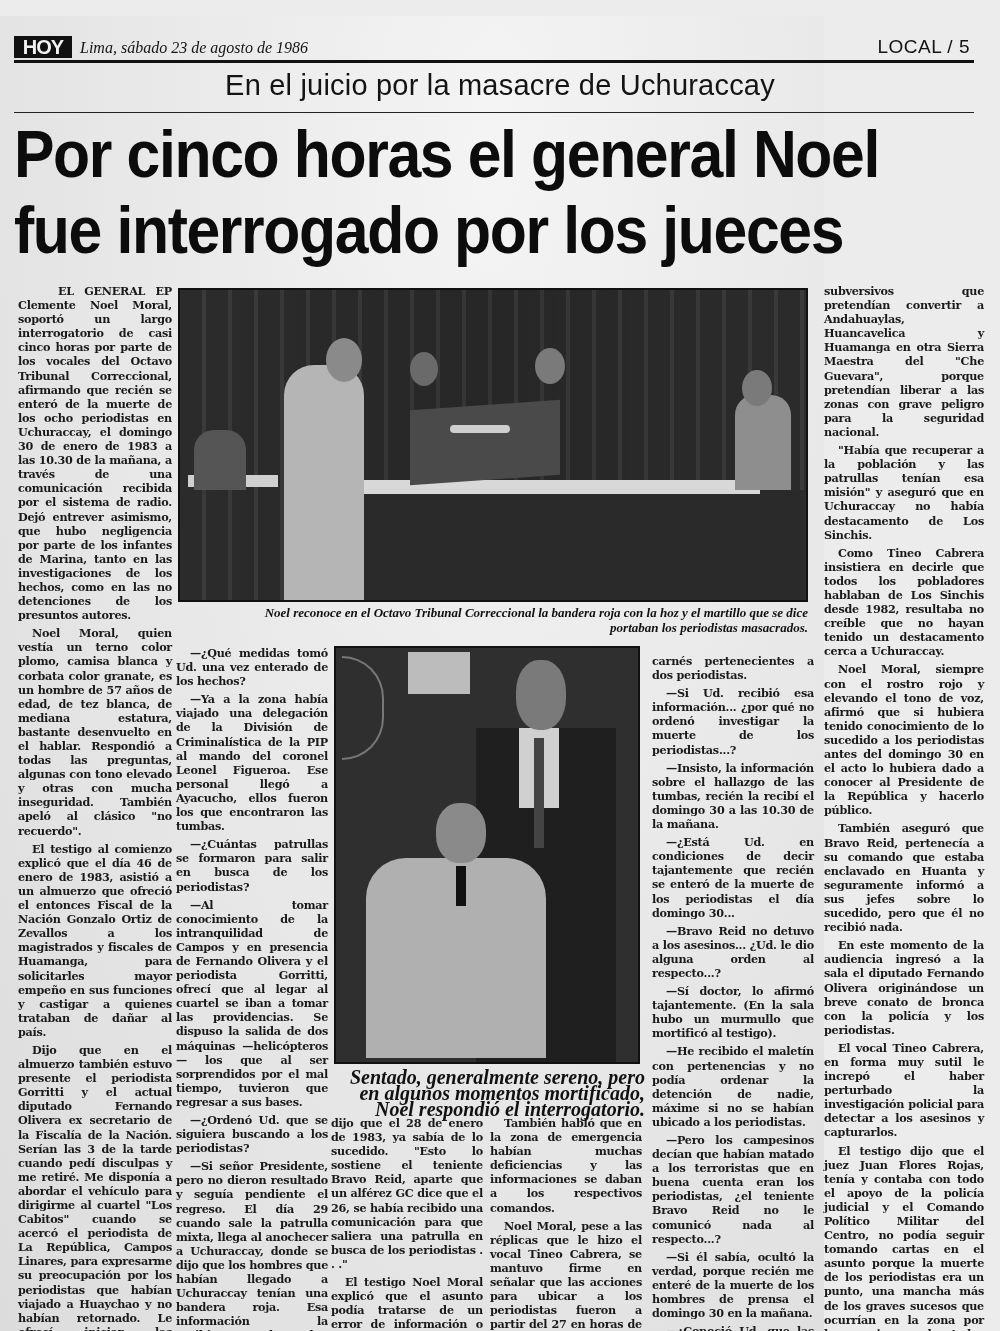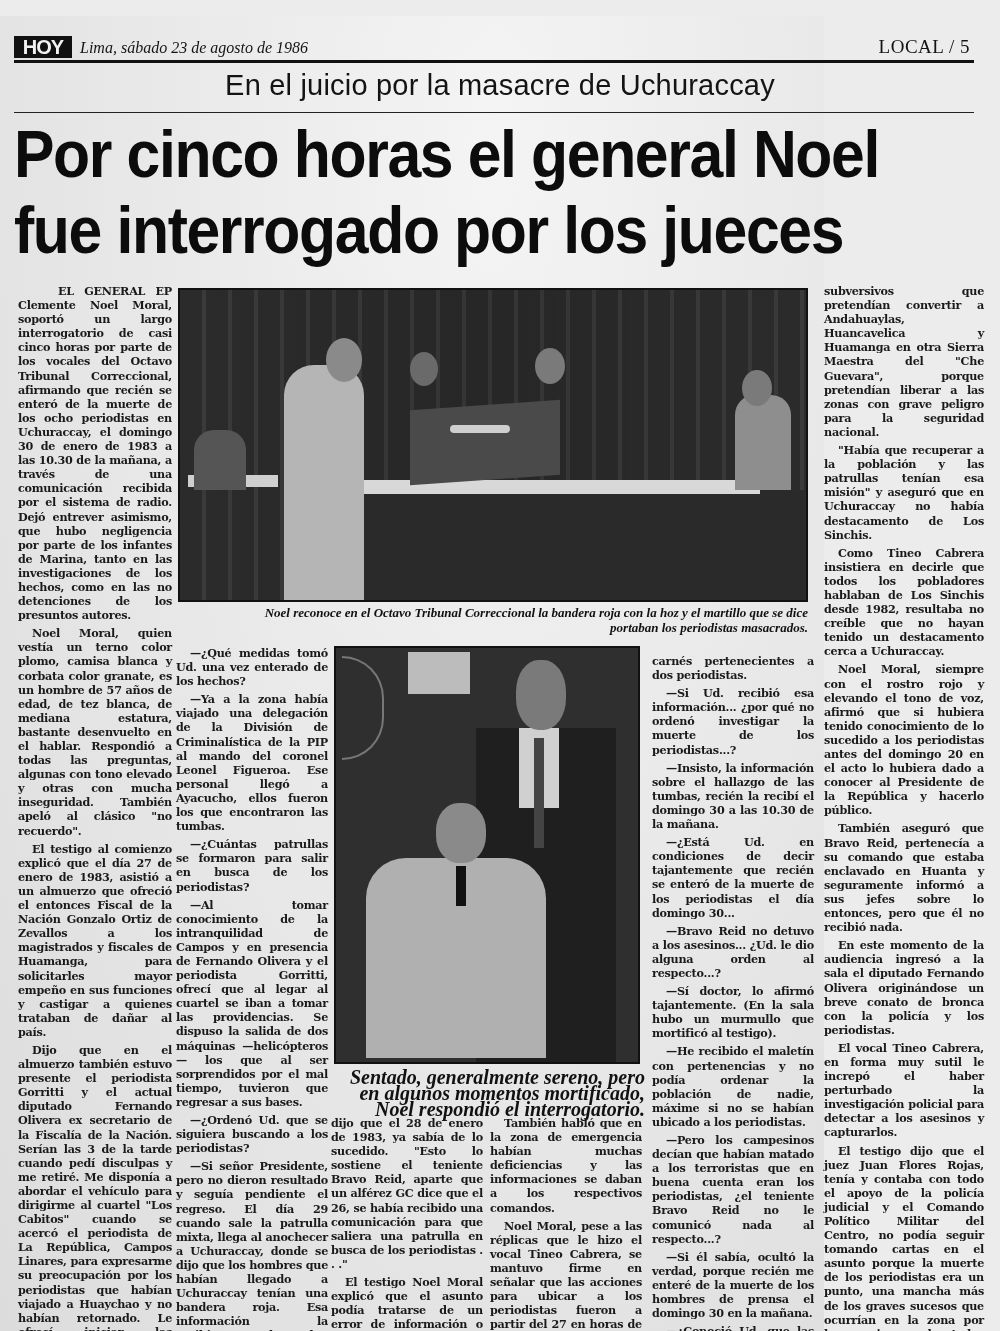--- a/index.html
+++ b/index.html
@@ -22,21 +22,21 @@
     background: #111; color: #f2f2f2;
     font-family: "Liberation Sans", sans-serif; font-weight: bold; font-size: 20px;
     line-height: 22px; text-align: center; letter-spacing: -1px;
   }
   .dateline {
     position: absolute; left: 66px; top: 3px;
     font-family: "Liberation Serif", serif; font-style: italic; font-size: 16px;
   }
   .section {
     position: absolute; right: 4px; top: 0;
-    font-family: Liberation Serif, serif; font-size: 19px; letter-spacing: 0.5px;
+    font-family: Liberation Sans, sans-serif; font-size: 19px; letter-spacing: 0.5px;
   }
   .rule-thick { position: absolute; left: 14px; width: 960px; height: 3px; background: #111; }
   .rule-thin { position: absolute; left: 14px; width: 960px; height: 1px; background: #222; }
   .kicker {
     position: absolute; left: 0; top: 53px; width: 1000px; text-align: center;
     font-family: "Liberation Sans", sans-serif; font-size: 29px; letter-spacing: 0.2px;
   }
   .headline {
     position: absolute; left: 14px; top: 100px; width: 970px;
     font-family: "Liberation Sans", sans-serif; font-weight: bold;
@@ -131,21 +131,21 @@
 
     <div class="shape" style="left:30px; top:210px; width:180px; height:200px; background:#b0b0b0; border-radius:40px 40px 0 0;"></div>
     <div class="shape" style="left:100px; top:155px; width:50px; height:60px; background:#8a8a8a; border-radius:45%;"></div>
     <div class="shape" style="left:120px; top:218px; width:10px; height:40px; background:#111;"></div>
   </div>
   <div class="caption" style="left:330px; top:1053px; width:315px; font-size:20px; line-height:16px;">Sentado, generalmente sereno, pero en algunos momentos mortificado, Noel respondió el interrogatorio.</div>
 
   <div class="col" style="left:18px; top:264px; width:154px;">
     <p class="first">EL GENERAL EP Clemente Noel Moral, soportó un largo interrogatorio de casi cinco horas por parte de los vocales del Octavo Tribunal Correccional, afirmando que recién se enteró de la muerte de los ocho periodistas en Uchuraccay, el domingo 30 de enero de 1983 a las 10.30 de la mañana, a través de una comunicación recibida por el sistema de radio. Dejó entrever asimismo, que hubo negligencia por parte de los infantes de Marina, tanto en las investigaciones de los hechos, como en las no detenciones de los presuntos autores.</p>
     <p>Noel Moral, quien vestía un terno color plomo, camisa blanca y corbata color granate, es un hombre de 57 años de edad, de tez blanca, de mediana estatura, bastante desenvuelto en el hablar. Respondió a todas las preguntas, algunas con tono elevado y otras con mucha inseguridad. También apeló al clásico "no recuerdo".</p>
-    <p>El testigo al comienzo explicó que el día 27 de enero de 1983, asistió a un almuerzo que ofreció el entonces Fiscal de la Nación Gonzalo Ortiz de Zevallos a los magistrados y fiscales de Huamanga, para solicitarles mayor empeño en sus funciones y castigar a quienes trataban de dañar al país.</p>
+    <p>El testigo al comienzo explicó que el día 46 de enero de 1983, asistió a un almuerzo que ofreció el entonces Fiscal de la Nación Gonzalo Ortiz de Zevallos a los magistrados y fiscales de Huamanga, para solicitarles mayor empeño en sus funciones y castigar a quienes trataban de dañar al país.</p>
     <p>Dijo que en el almuerzo también estuvo presente el periodista Gorritti y el actual diputado Fernando Olivera ex secretario de la Fiscalía de la Nación. Serían las 3 de la tarde cuando pedí disculpas y me retiré. Me disponía a abordar el vehículo para dirigirme al cuartel "Los Cabitos" cuando se acercó el periodista de La República, Campos Linares, para expresarme su preocupación por los periodistas que habían viajado a Huaychao y no habían retornado. Le ofrecí iniciar las investigaciones".</p>
 
   </div>
 
   <div class="col" style="left:176px; top:626px; width:152px;">
     <p class="q">—¿Qué medidas tomó Ud. una vez enterado de los hechos?</p>
     <p class="q">—Ya a la zona había viajado una delegación de la División de Criminalística de la PIP al mando del coronel Leonel Figueroa. Ese personal llegó a Ayacucho, ellos fueron los que encontraron las tumbas.</p>
     <p class="q">—¿Cuántas patrullas se formaron para salir en busca de los periodistas?</p>
     <p class="q">—Al tomar conocimiento de la intranquilidad de Campos y en presencia de Fernando Olivera y el periodista Gorritti, ofrecí que al legar al cuartel se iban a tomar las providencias. Se dispuso la salida de dos máquinas —helicópteros— los que al ser sorprendidos por el mal tiempo, tuvieron que regresar a sus bases.</p>
     <p class="q">—¿Ordenó Ud. que se siguiera buscando a los periodistas?</p>
@@ -163,33 +163,33 @@
     <p>Noel Moral, pese a las réplicas que le hizo el vocal Tineo Cabrera, se mantuvo firme en señalar que las acciones para ubicar a los periodistas fueron a partir del 27 en horas de la tarde y en ningún momento había recibido información salvo la del 29 en la noche donde se le dice que se habían encontrado un maletín con prendas de vestir, un teleobjetivo y dos</p>
   </div>
 
   <div class="col" style="left:652px; top:634px; width:162px;">
     <p style="text-indent:0">carnés pertenecientes a dos periodistas.</p>
     <p class="q">—Si Ud. recibió esa información... ¿por qué no ordenó investigar la muerte de los periodistas...?</p>
     <p class="q">—Insisto, la información sobre el hallazgo de las tumbas, recién la recibí el domingo 30 a las 10.30 de la mañana.</p>
     <p class="q">—¿Está Ud. en condiciones de decir tajantemente que recién se enteró de la muerte de los periodistas el día domingo 30...</p>
     <p class="q">—Bravo Reid no detuvo a los asesinos... ¿Ud. le dio alguna orden al respecto...?</p>
     <p class="q">—Sí doctor, lo afirmó tajantemente. (En la sala hubo un murmullo que mortificó al testigo).</p>
-    <p class="q">—He recibido el maletín con pertenencias y no podía ordenar la población de nadie, máxime si no se habían ubicado a los periodistas.</p>
+    <p class="q">—He recibido el maletín con pertenencias y no podía ordenar la detención de nadie, máxime si no se habían ubicado a los periodistas.</p>
     <p class="q">—Pero los campesinos decían que habían matado a los terroristas que en buena cuenta eran los periodistas, ¿el teniente Bravo Reid no le comunicó nada al respecto...?</p>
     <p class="q">—Si él sabía, ocultó la verdad, porque recién me enteré de la muerte de los hombres de prensa el domingo 30 en la mañana.</p>
     <p class="q">—¿Conoció Ud. que las autoridades de Uchuraccay viajaron a Tambo para entregar las pertenencias de los asesinados y no encontraron a nadie porque habían viajado a Huamanga para informarle?</p>
 
   </div>
 
   <div class="col" style="left:824px; top:264px; width:160px;">
     <p style="text-indent:0">subversivos que pretendían convertir a Andahuaylas, Huancavelica y Huamanga en otra Sierra Maestra del "Che Guevara", porque pretendían liberar a las zonas con grave peligro para la seguridad nacional.</p>
     <p>"Había que recuperar a la población y las patrullas tenían esa misión" y aseguró que en Uchuraccay no había destacamento de Los Sinchis.</p>
     <p>Como Tineo Cabrera insistiera en decirle que todos los pobladores hablaban de Los Sinchis desde 1982, resultaba no creíble que no hayan tenido un destacamento cerca a Uchuraccay.</p>
-    <p>Noel Moral, siempre con el rostro rojo y elevando el tono de voz, afirmó que si hubiera tenido conocimiento de lo sucedido a los periodistas antes del domingo 20 en el acto lo hubiera dado a conocer al Presidente de la República y hacerlo público.</p>
-    <p>También aseguró que Bravo Reid, pertenecía a su comando que estaba enclavado en Huanta y seguramente informó a sus jefes sobre lo entonces, pero que él no recibió nada.</p>
+    <p>Noel Moral, siempre con el rostro rojo y elevando el tono de voz, afirmó que si hubiera tenido conocimiento de lo sucedido a los periodistas antes del domingo 30 en el acto lo hubiera dado a conocer al Presidente de la República y hacerlo público.</p>
+    <p>También aseguró que Bravo Reid, pertenecía a su comando que estaba enclavado en Huanta y seguramente informó a sus jefes sobre lo sucedido, pero que él no recibió nada.</p>
     <p>En este momento de la audiencia ingresó a la sala el diputado Fernando Olivera originándose un breve conato de bronca con la policía y los periodistas.</p>
     <p>El vocal Tineo Cabrera, en forma muy sutil le increpó el haber perturbado la investigación policial para detectar a los asesinos y capturarlos.</p>
     <p>El testigo dijo que el juez Juan Flores Rojas, tenía y contaba con todo el apoyo de la policía judicial y el Comando Político Militar del Centro, no podía seguir tomando cartas en el asunto porque la muerte de los periodistas era un punto, una mancha más de los graves sucesos que ocurrían en la zona por las acciones desatadas por los elementos subversivos. "No dejamos solo al juez, pese a tales circunstancias, siempre le prestamos el apoyo solicitado".</p>
 
   </div>
 
   <div class="bottom-rule" style="left:14px; top:1322px; width:966px;"></div>
 </div>
 
 </body></html>

